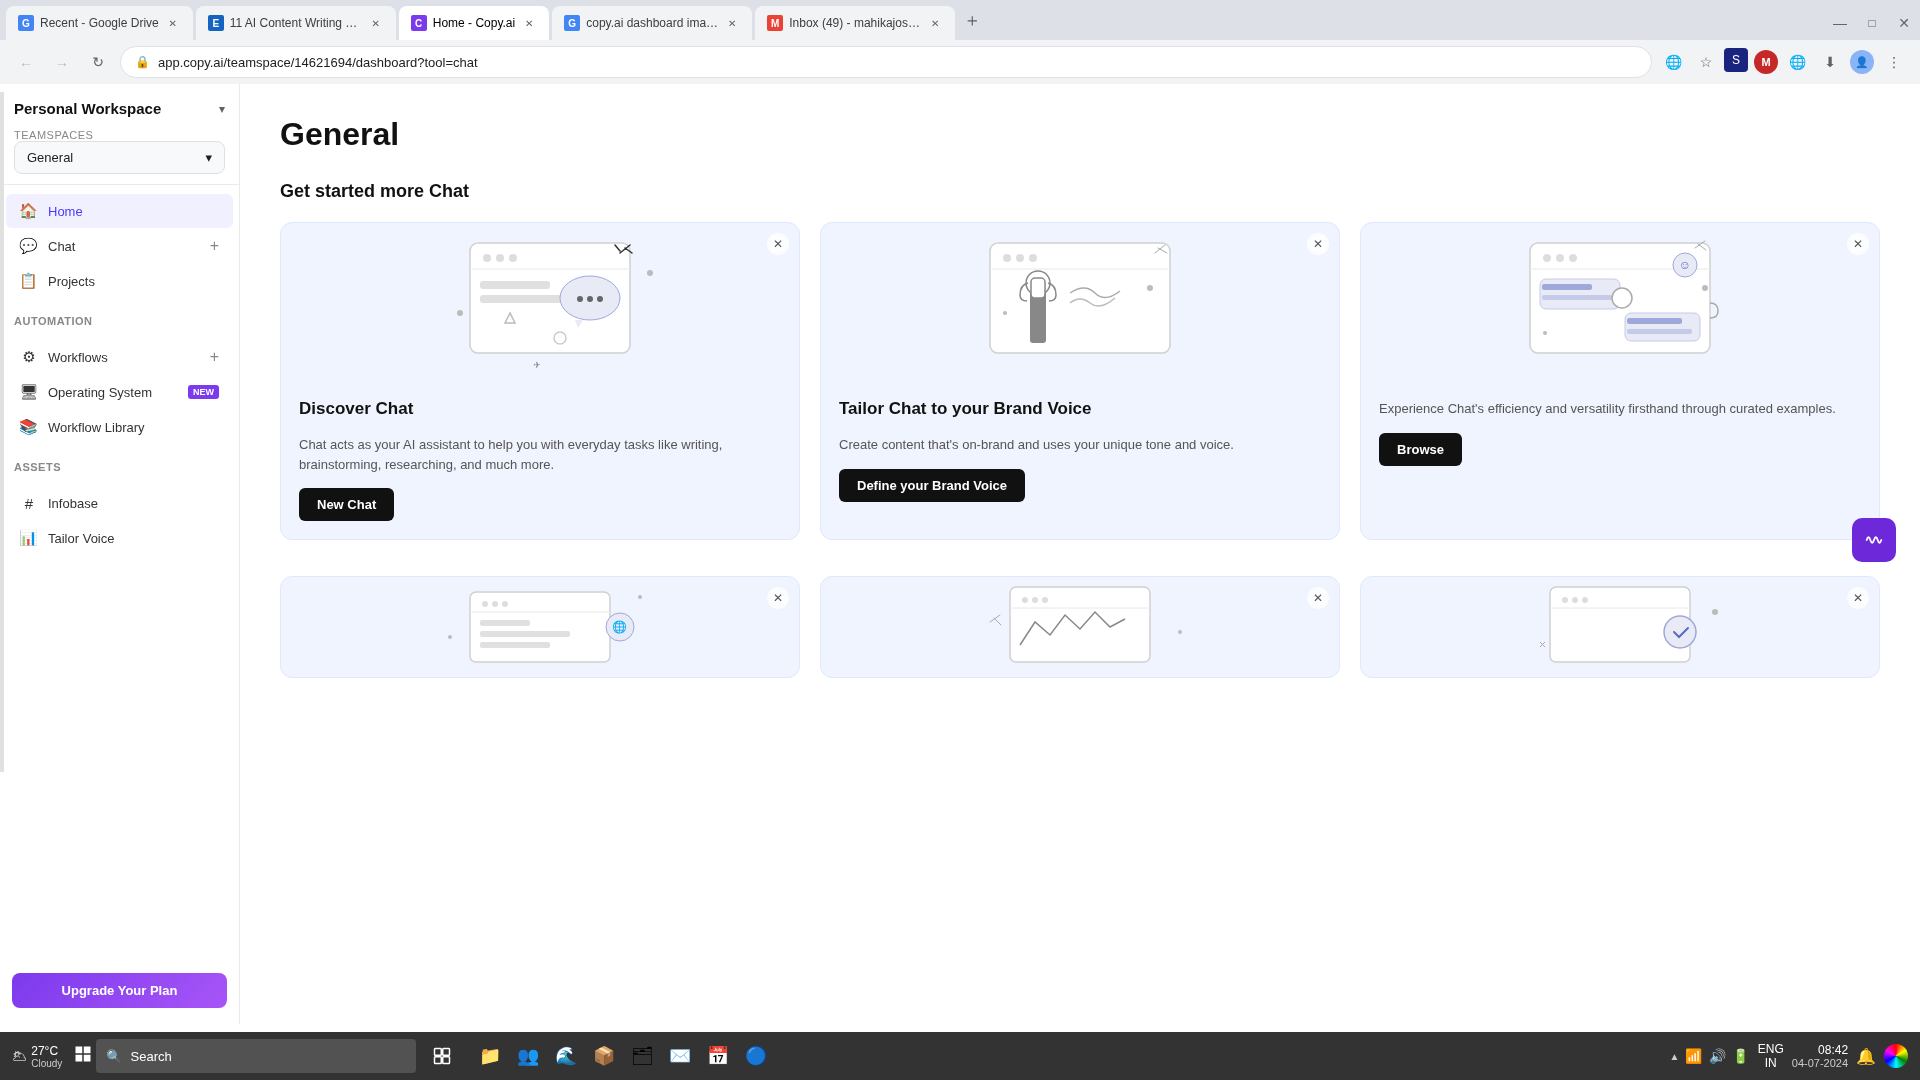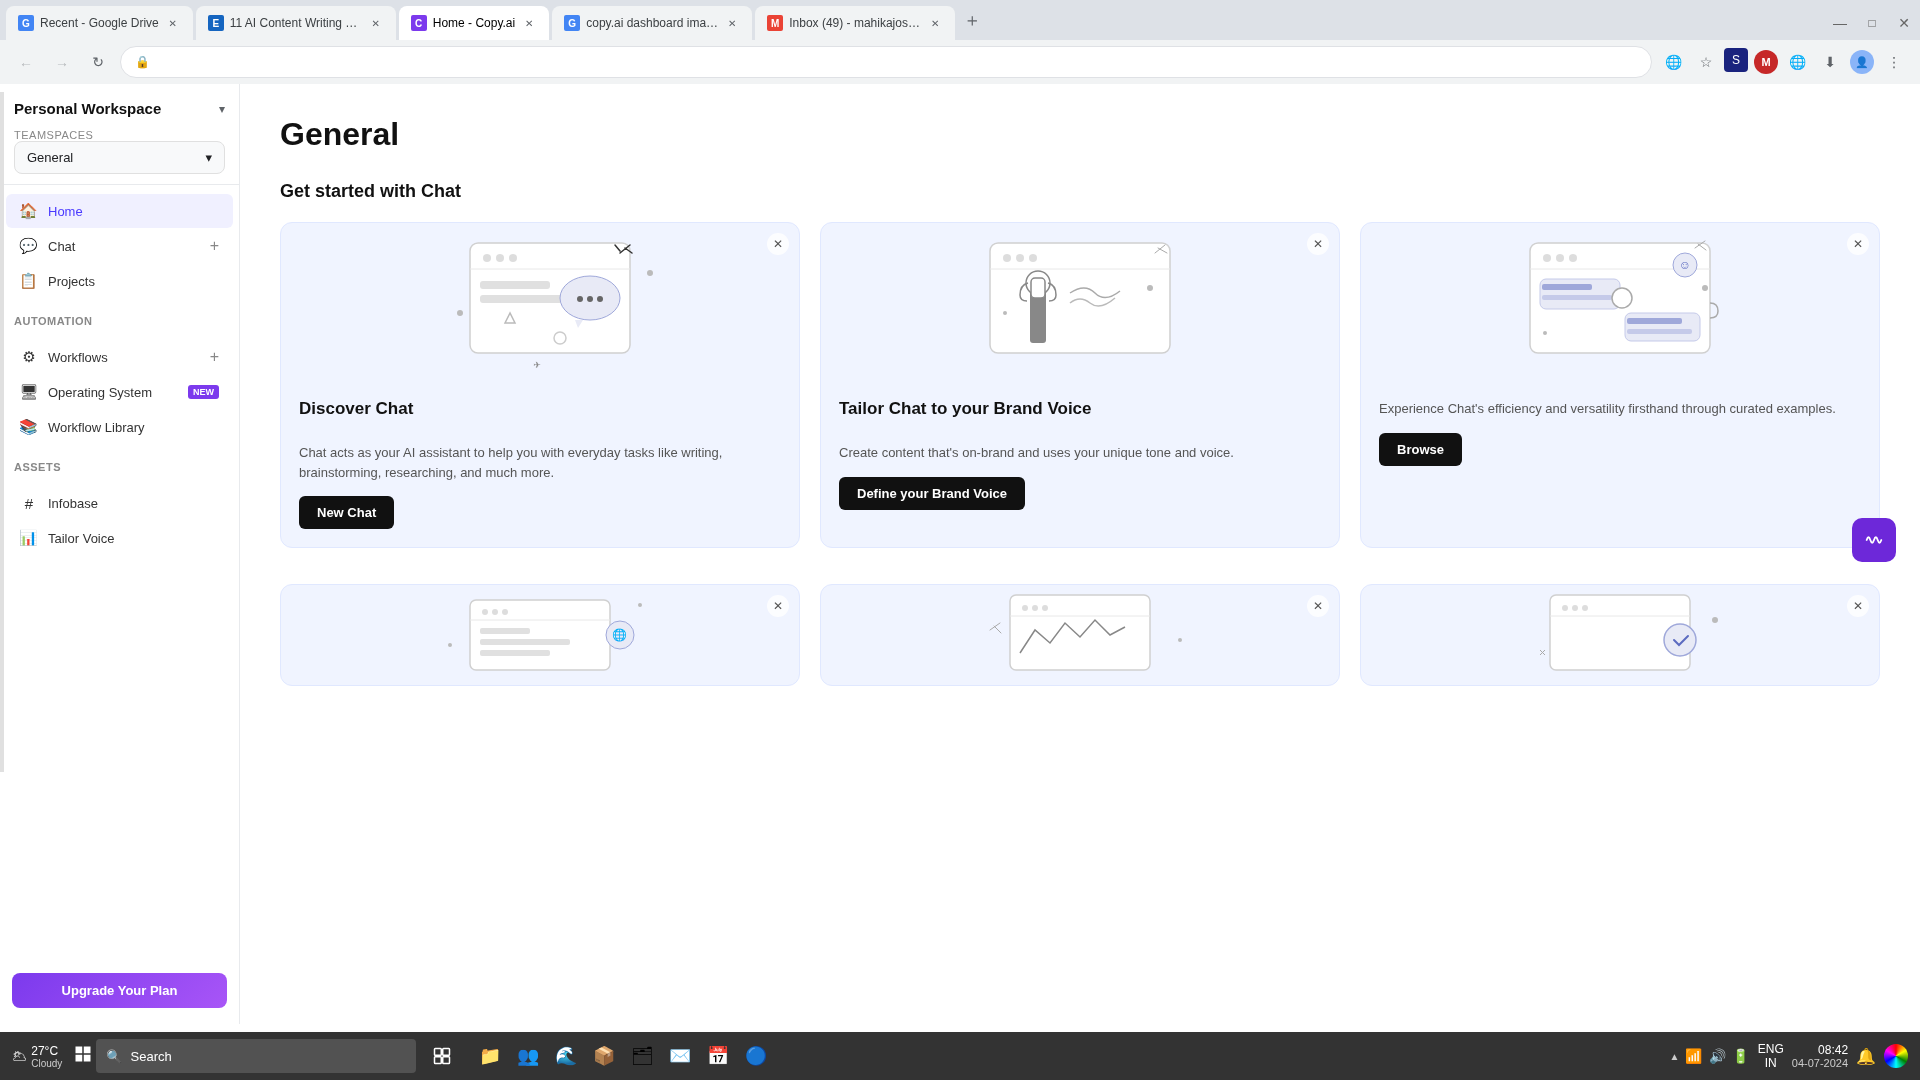--- a/index.html
+++ b/index.html
@@ -49,21 +49,21 @@
     .page-title { font-size: 32px; font-weight: 700; color: #111; margin-bottom: 28px; }
 
     .section-title { font-size: 18px; font-weight: 600; color: #111; margin-bottom: 20px; }
 
     .cards-grid { display: grid; grid-template-columns: repeat(3, 1fr); gap: 20px; margin-bottom: 36px; }
 
     .card { background: #f0f4ff; border-radius: 12px; padding: 0; overflow: hidden; position: relative; border: 1px solid #e0e8ff; }
     .card-close { position: absolute; top: 10px; right: 10px; width: 22px; height: 22px; border-radius: 50%; background: rgba(255,255,255,0.8); display: flex; align-items: center; justify-content: center; font-size: 12px; color: #555; cursor: pointer; z-index: 2; }
     .card-illustration { height: 160px; display: flex; align-items: center; justify-content: center; overflow: hidden; }
     .card-body { padding: 16px 18px 18px; }
-    .card-title { font-size: 17px; font-weight: 700; color: #111; margin-bottom: 24px; }
+    .card-title { font-size: 17px; font-weight: 700; color: #111; margin-bottom: 16px; }
     .card-desc { font-size: 13px; color: #555; line-height: 1.5; margin-bottom: 14px; }
     .card-btn { background: #111; color: #fff; border: none; border-radius: 6px; padding: 9px 18px; font-size: 13px; font-weight: 600; cursor: pointer; }
 
     
     .floating-btn { position: fixed; right: 24px; top: 50%; transform: translateY(-50%); width: 44px; height: 44px; background: #6d28d9; border-radius: 10px; display: flex; align-items: center; justify-content: center; cursor: pointer; color: #fff; font-size: 20px; z-index: 100; }
 
     
     .taskbar { position: fixed; bottom: 0; left: 0; right: 0; height: 48px; background: rgba(0,0,0,0.8); backdrop-filter: blur(20px); display: flex; align-items: center; padding: 0 12px; gap: 4px; z-index: 1000; }
     .taskbar-search { flex: 0 0 320px; background: rgba(255,255,255,0.15); border-radius: 4px; height: 34px; display: flex; align-items: center; padding: 0 10px; gap: 8px; color: #fff; font-size: 13px; }
     .taskbar-icons { display: flex; gap: 2px; margin-left: 8px; }
@@ -115,20 +115,21 @@
     <div style="width:32px;height:32px;display:flex;align-items:center;justify-content:center;font-size:14px;color:#666;cursor:pointer;">✕</div>
   </div>
 </div>
 
 <div class="address-bar-row">
   <div class="nav-btn disabled">←</div>
   <div class="nav-btn disabled">→</div>
   <div class="nav-btn">↻</div>
   <div class="address-bar">
     <span class="address-icon">🔒</span>
+    <span class="address-text">app.copy.ai/teamspace/14621694/dashboard?tool=chat</span>
   </div>
   <div class="toolbar-icons">
     <div class="toolbar-icon">🌐</div>
     <div class="toolbar-icon">☆</div>
     <div class="toolbar-icon" style="background:#1a237e;color:#fff;border-radius:4px;width:24px;height:24px;font-size:12px;">S</div>
     <div class="toolbar-icon" style="position:relative;">
       <div style="width:24px;height:24px;border-radius:50%;background:#c62828;display:flex;align-items:center;justify-content:center;color:#fff;font-size:11px;font-weight:700;">M</div>
     </div>
     <div class="toolbar-icon">🌐</div>
     <div class="toolbar-icon">⬇</div>
@@ -203,21 +204,21 @@
       </div>
     </div>
 
     <div style="flex:1;"></div>
     <button class="upgrade-btn">Upgrade Your Plan</button>
   </div>
 
   <div class="main-content">
     <h1 class="page-title">General</h1>
 
-    <h2 class="section-title">Get started with Chat</h2>
+    <h2 class="section-title">Get started more Chat</h2>
 
     <div class="cards-grid">
 
       <div class="card">
         <div class="card-close">✕</div>
         <div class="card-illustration">
           <svg viewBox="0 0 300 160" width="300" height="160">
             <rect x="80" y="20" width="160" height="110" rx="8" fill="white" stroke="#d0d0d0" stroke-width="1.5"></rect>
             <circle cx="97" cy="35" r="4" fill="#ddd"></circle>
             <circle cx="110" cy="35" r="4" fill="#ddd"></circle>

